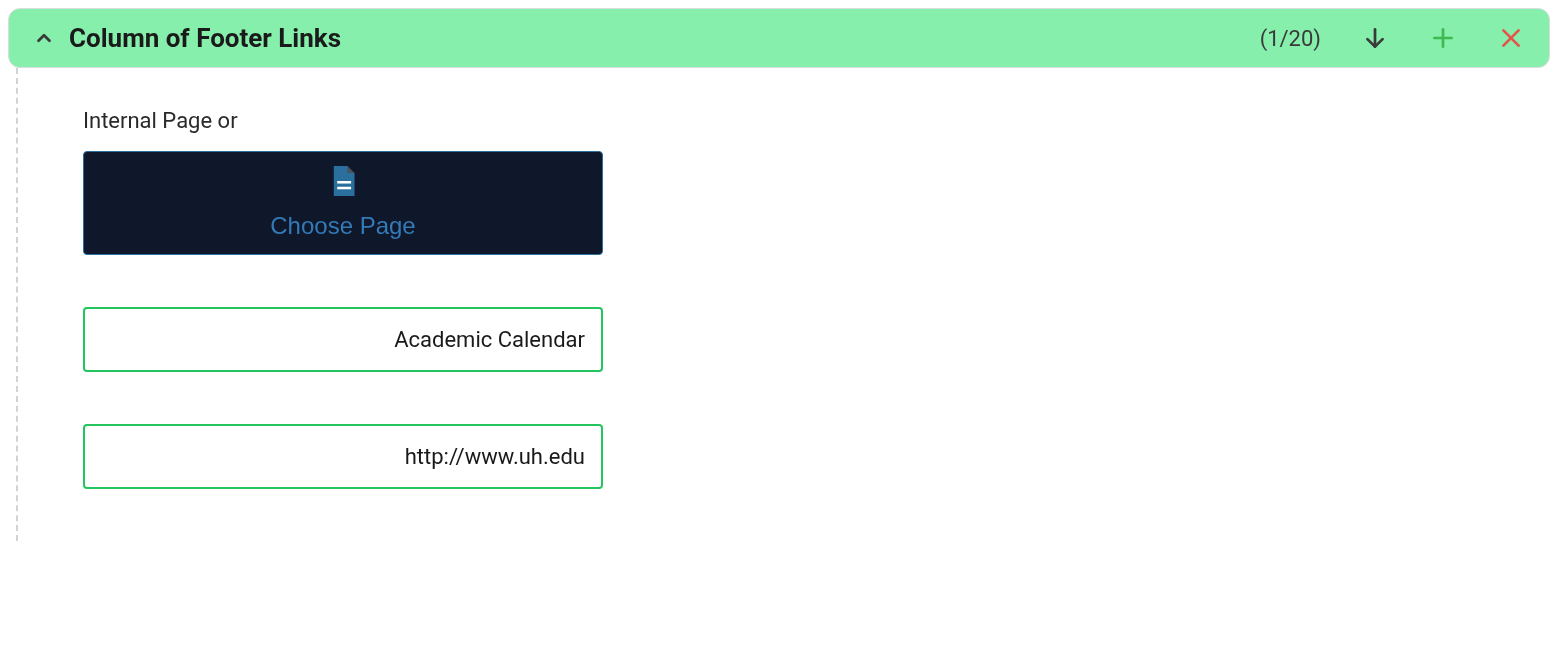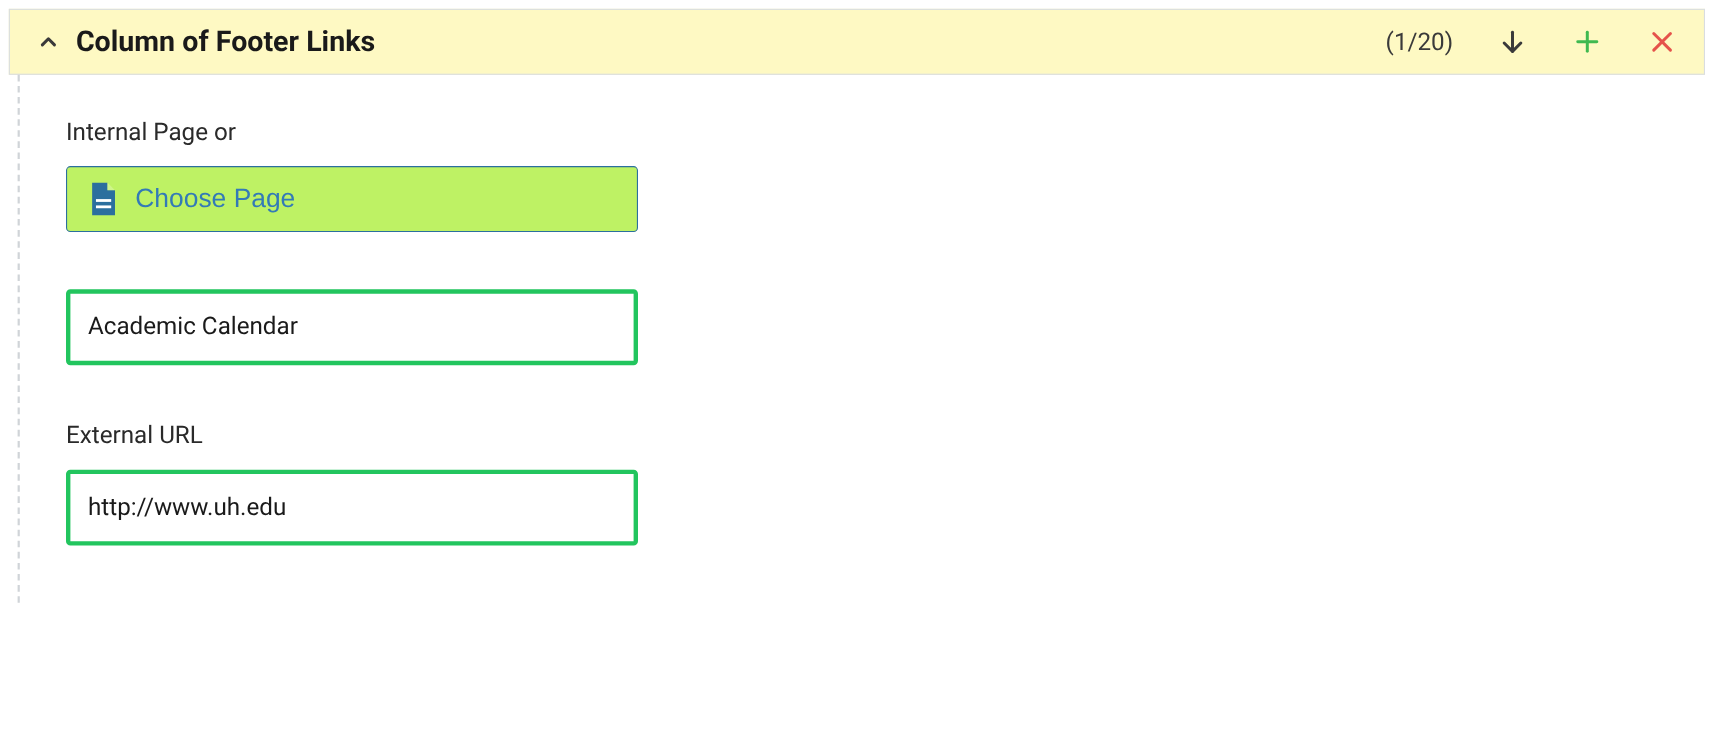--- a/index.html
+++ b/index.html
@@ -11,23 +11,23 @@
       font-family: -apple-system, BlinkMacSystemFont, "Segoe UI", Roboto, "Helvetica Neue", Arial, sans-serif;
       background: #fff;
       width: 1558px;
       height: 668px;
       padding: 8px;
     }
     .panel-header {
       display: flex;
       align-items: center;
       justify-content: space-between;
-      background: #fef9c3;
+      background: #86efac;
       border: 1px solid #d9dde0;
-      border-radius: 0;
+      border-radius: 12px;
       padding: 14px 24px;
       width: 100%;
     }
     .panel-header-left {
       display: flex;
       align-items: center;
       gap: 14px;
     }
     .panel-title {
       font-size: 26px;
@@ -57,20 +57,21 @@
     .chevron-btn {
       background: none;
       border: none;
       cursor: pointer;
       padding: 0;
       display: flex;
       align-items: center;
     }
     .body-area {
       display: flex;
+      gap: 23px;
     }
     .tree-line {
       border-left: 2px dashed #d0d4d8;
       margin-left: 8px;
       width: 44px;
       flex-shrink: 0;
     }
     .form-area {
       padding-top: 40px;
       flex: 1;
@@ -83,42 +84,44 @@
       color: #2a2a2a;
       margin-bottom: 18px;
       display: block;
     }
     .choose-page-btn {
       display: flex;
       align-items: center;
       gap: 16px;
       border: 1.5px solid #2b6f9e;
       border-radius: 4px;
-      background: #bef264;
+      background: #0f172a;
       padding: 14px 18px;
       width: 520px;
       cursor: pointer;
+      flex-direction: column;
     }
     .choose-page-btn span {
       color: #337ab7;
       font-size: 24px;
     }
     .page-icon {
       width: 28px;
       height: 30px;
       flex-shrink: 0;
     }
     .text-input {
       width: 520px;
-      border: 4px solid #22c55e;
+      border: 2px solid #22c55e;
       border-radius: 4px;
       padding: 18px 16px;
       font-size: 22px;
       color: #1a1a1a;
       font-family: inherit;
+      text-align: right;
     }
   </style>
 </head>
 <body>
 
 <div class="panel-header">
   <div class="panel-header-left">
     <button class="chevron-btn">
       <svg width="22" height="22" viewBox="0 0 24 24" fill="none" stroke="#3a3a3a" stroke-width="3" stroke-linecap="round" stroke-linejoin="round">
         <polyline points="18 15 12 9 6 15"></polyline>
@@ -164,18 +167,17 @@
         </svg>
         <span>Choose Page</span>
       </button>
     </div>
 
     <div class="field-group">
       <input type="text" class="text-input" value="Academic Calendar" style="">
     </div>
 
     <div class="field-group">
-      <label class="field-label">External URL</label>
       <input type="text" class="text-input" value="http://www.uh.edu" style="">
     </div>
 
   </div>
 </div>
 
 </body></html>

